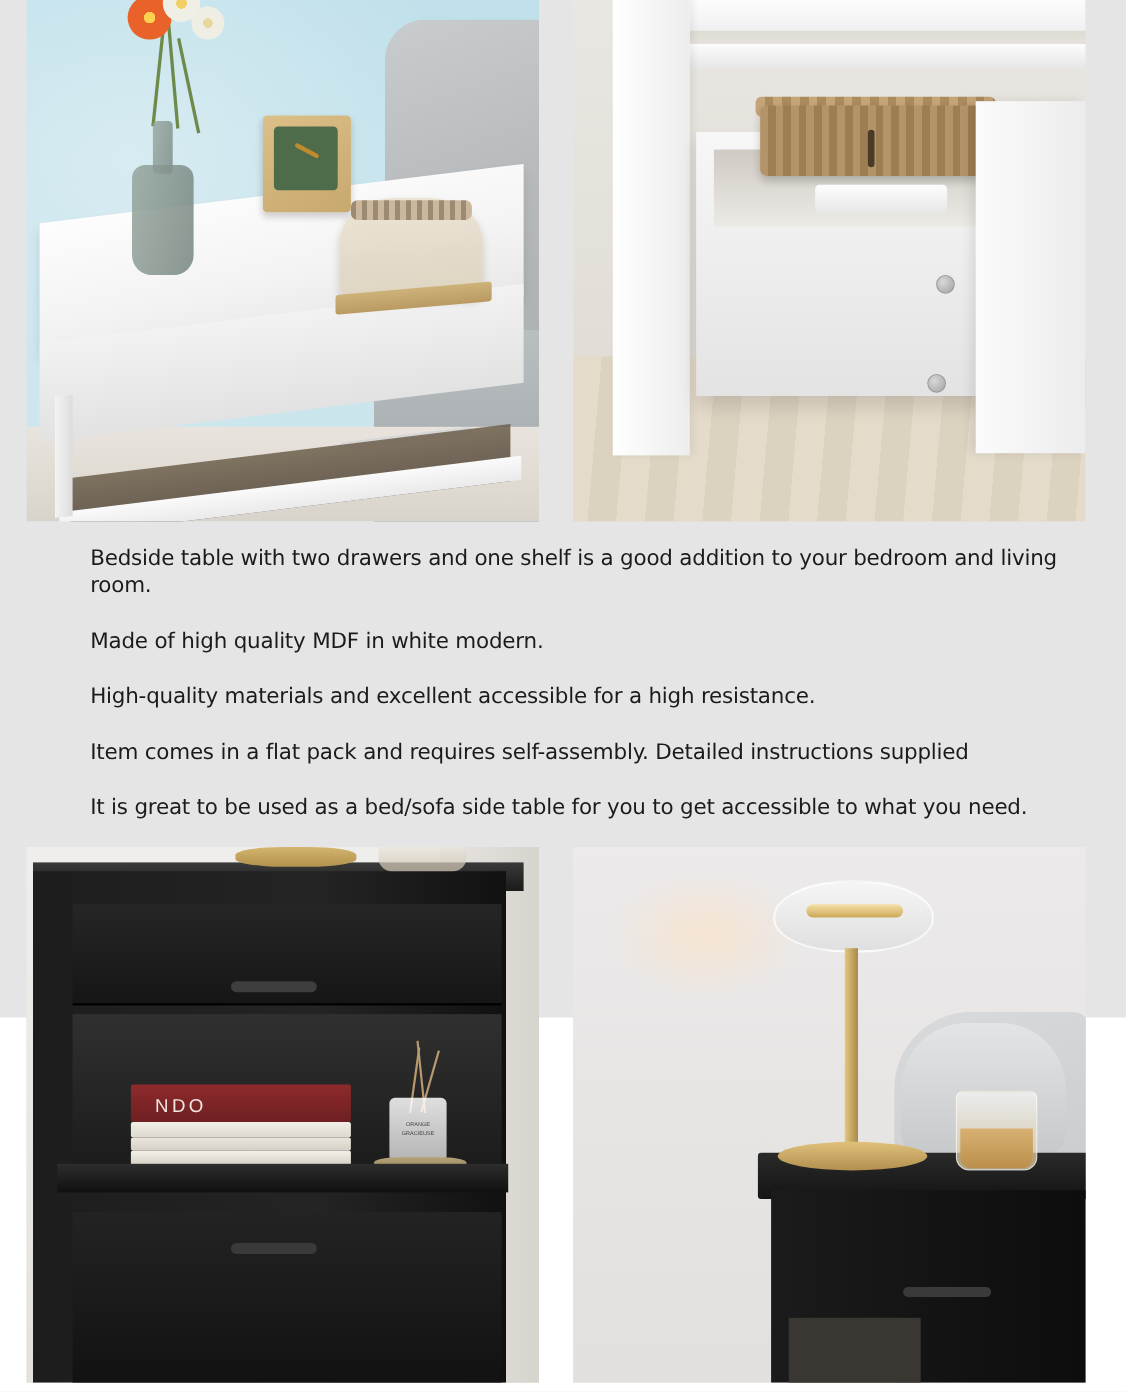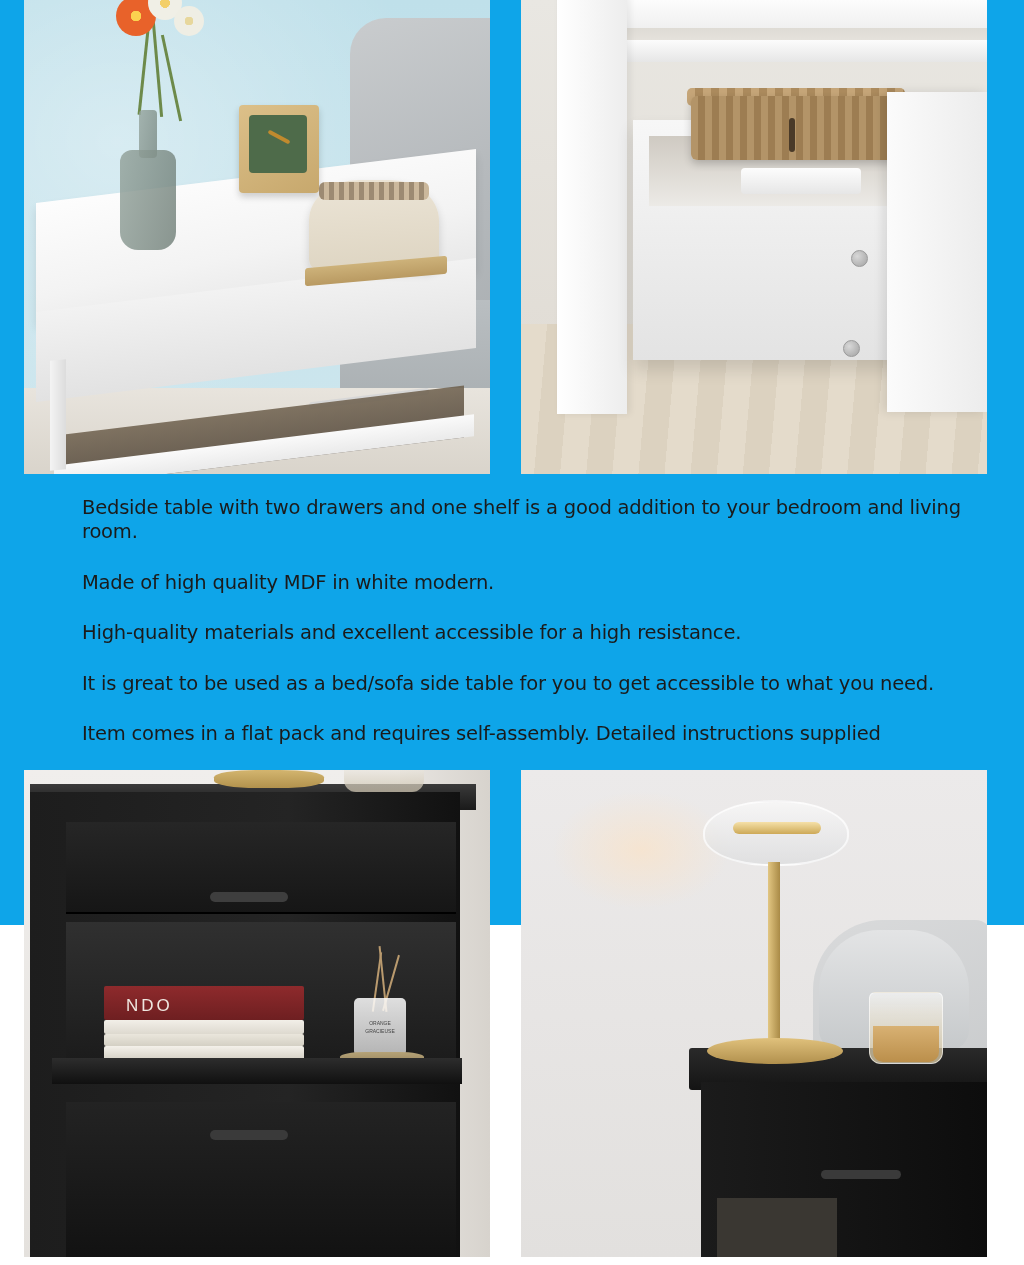--- a/index.html
+++ b/index.html
@@ -12,21 +12,21 @@
     width: 1024px;
     height: 1265px;
     font-family: "Liberation Sans", sans-serif;
     overflow: hidden;
     position: relative;
   }
   .page {
     width: 1024px;
     height: 925px;
     position: relative;
-    background: #0ea5e9;
+    background: #e5e5e5;
   }
 
   
   .img-row {
     display: flex;
     gap: 31px;
     padding: 0 24px;
     width: 1024px;
   }
   .photo {
@@ -253,21 +253,21 @@
   }
   .bl-drawer2 {
     position: absolute; left: 42px; top: 332px; width: 390px; height: 155px;
     background: linear-gradient(180deg,#232323,#121212);
   }
   .bl-handle2 {
     position: absolute; left: 186px; top: 360px; width: 78px; height: 10px;
     background: #3a3a3a; border-radius: 5px;
   }
   .bl-books {
-    position: absolute; left: 80px; top: 216px; width: 200px; height: 76px;
+    position: absolute; left: 95px; top: 216px; width: 200px; height: 76px;
   }
   .bl-book {
     position: absolute; left: 0; width: 200px; border-radius: 2px;
   }
   .bl-book-title {
     position: absolute; left: 22px; top: 10px;
     color: #efe7e0; font-size: 17px; letter-spacing: 3px;
     font-family: "Liberation Sans", sans-serif;
   }
   .bl-diffuser {
@@ -423,22 +423,22 @@
       <div class="tr-screw" style="left:330px; top:250px;"></div>
       <div class="tr-screw" style="left:322px; top:340px;"></div>
     </div>
 
   </div>
 
   <div class="desc">
     <p>Bedside table with two drawers and one shelf is a good addition to your bedroom and living room.</p>
     <p>Made of high quality MDF in white modern.</p>
     <p>High-quality materials and excellent accessible for a high resistance.</p>
+    <p>Item comes in a flat pack and requires self-assembly. Detailed instructions supplied</p>
     <p>It is great to be used as a bed/sofa side table for you to get accessible to what you need.</p>
-    <p>Item comes in a flat pack and requires self-assembly. Detailed instructions supplied</p>
   </div>
 
   <div class="img-row" style="margin-top:14px;">
 
     <div class="photo p-bl">
       <div class="bl-bg"></div>
       <div class="bl-wall-edge"></div>
       <div class="bl-top"></div>
       <div class="bl-body"></div>
       <div class="bl-drawer1"></div>

